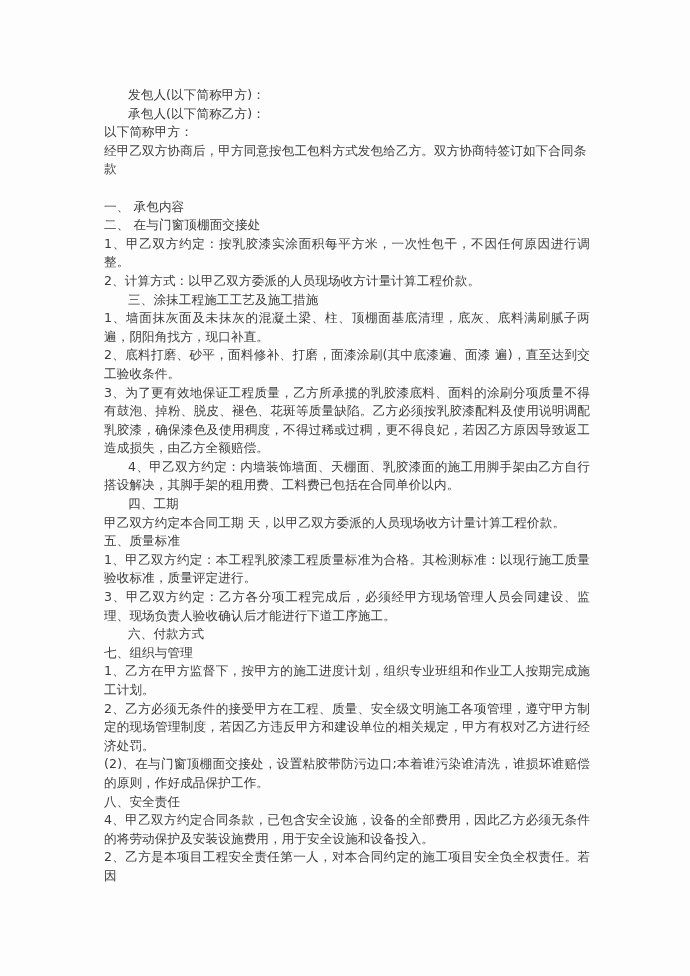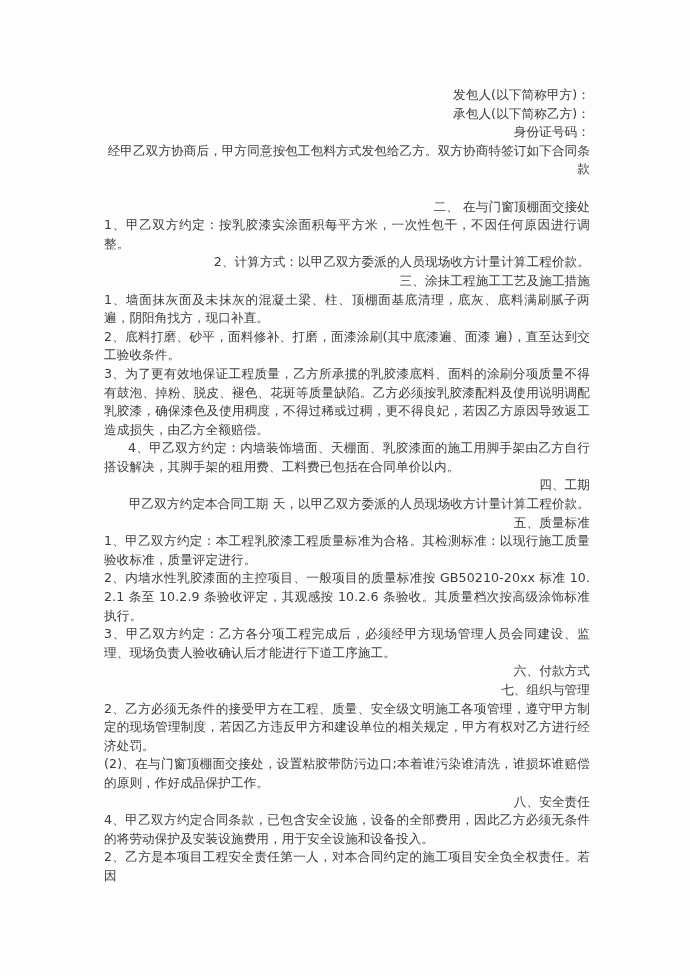--- a/index.html
+++ b/index.html
@@ -39,49 +39,50 @@
     word-break: break-all;
     letter-spacing: 0.1px;
   }
   p.indent2 {
     text-indent: 24px;
   }
   p.blank {
     height: 18.6px;
   }
   p.nojust {
-    text-align: right;
+    text-align: left;
   }
 </style>
 </head>
 <body>
 
 <div class="page">
   <div class="doc-body" id="doc-body">
 
   <p class="line indent2 nojust">发包人(以下简称甲方)：</p>
       <p class="line indent2 nojust">承包人(以下简称乙方)：</p>
-      <p class="line nojust">身份证号码：</p>
+      <p class="line nojust">以下简称甲方：</p>
       <p class="line nojust">经甲乙双方协商后，甲方同意按包工包料方式发包给乙方。双方协商特签订如下合同条款</p>
       <p class="line nojust blank"></p>
+      <p class="line nojust">一、 承包内容</p>
       <p class="line nojust">二、 在与门窗顶棚面交接处</p>
       <p class="line">1、甲乙双方约定：按乳胶漆实涂面积每平方米，一次性包干，不因任何原因进行调整。</p>
       <p class="line nojust">2、计算方式：以甲乙双方委派的人员现场收方计量计算工程价款。</p>
       <p class="line indent2 nojust">三、涂抹工程施工工艺及施工措施</p>
       <p class="line">1、墙面抹灰面及未抹灰的混凝土梁、柱、顶棚面基底清理，底灰、底料满刷腻子两遍，阴阳角找方，现口补直。</p>
       <p class="line">2、底料打磨、砂平，面料修补、打磨，面漆涂刷(其中底漆遍、面漆 遍)，直至达到交工验收条件。</p>
       <p class="line">3、为了更有效地保证工程质量，乙方所承揽的乳胶漆底料、面料的涂刷分项质量不得有鼓泡、掉粉、脱皮、褪色、花斑等质量缺陷。乙方必须按乳胶漆配料及使用说明调配乳胶漆，确保漆色及使用稠度，不得过稀或过稠，更不得良妃，若因乙方原因导致返工造成损失，由乙方全额赔偿。</p>
       <p class="line indent2">4、甲乙双方约定：内墙装饰墙面、天棚面、乳胶漆面的施工用脚手架由乙方自行搭设解决，其脚手架的租用费、工料费已包括在合同单价以内。</p>
       <p class="line indent2 nojust">四、工期</p>
       <p class="line nojust">甲乙双方约定本合同工期 天，以甲乙双方委派的人员现场收方计量计算工程价款。</p>
       <p class="line nojust">五、质量标准</p>
       <p class="line">1、甲乙双方约定：本工程乳胶漆工程质量标准为合格。其检测标准：以现行施工质量验收标准，质量评定进行。</p>
-      <p class="line">2、内墙水性乳胶漆面的主控项目、一般项目的质量标准按 GB50210-20xx 标准 10.2.1 条至 10.2.9 条验收评定，其观感按 10.2.6 条验收。其质量档次按高级涂饰标准执行。</p>
       <p class="line">3、甲乙双方约定：乙方各分项工程完成后，必须经甲方现场管理人员会同建设、监理、现场负责人验收确认后才能进行下道工序施工。</p>
       <p class="line indent2 nojust">六、付款方式</p>
       <p class="line nojust">七、组织与管理</p>
+      <p class="line">1、乙方在甲方监督下，按甲方的施工进度计划，组织专业班组和作业工人按期完成施工计划。</p>
       <p class="line">2、乙方必须无条件的接受甲方在工程、质量、安全级文明施工各项管理，遵守甲方制定的现场管理制度，若因乙方违反甲方和建设单位的相关规定，甲方有权对乙方进行经济处罚。</p>
       <p class="line">(2)、在与门窗顶棚面交接处，设置粘胶带防污边口;本着谁污染谁清洗，谁损坏谁赔偿的原则，作好成品保护工作。</p>
       <p class="line nojust">八、安全责任</p>
       <p class="line">4、甲乙双方约定合同条款，已包含安全设施，设备的全部费用，因此乙方必须无条件的将劳动保护及安装设施费用，用于安全设施和设备投入。</p>
       <p class="line">2、乙方是本项目工程安全责任第一人，对本合同约定的施工项目安全负全权责任。若因</p>
     </div>
 </div>
 
 </body></html>

